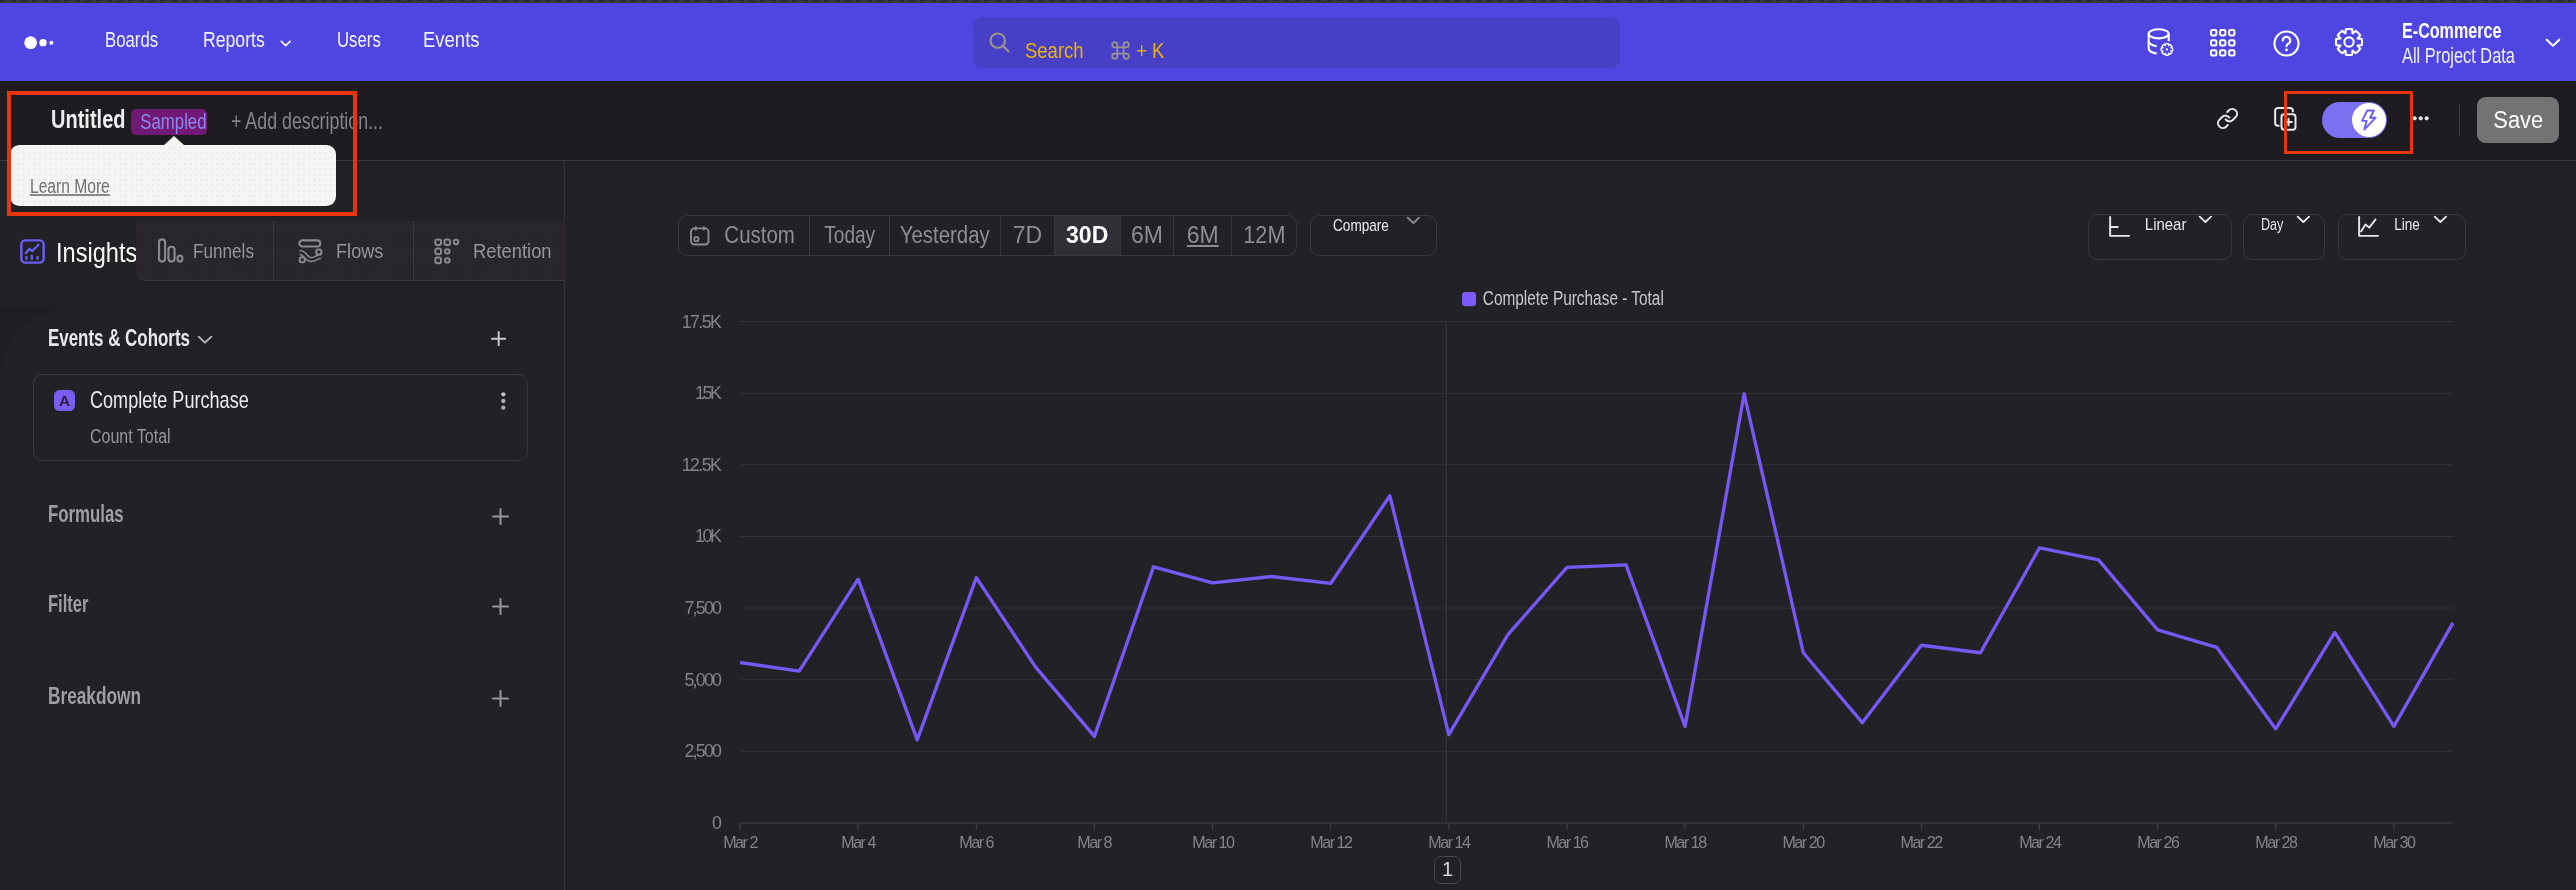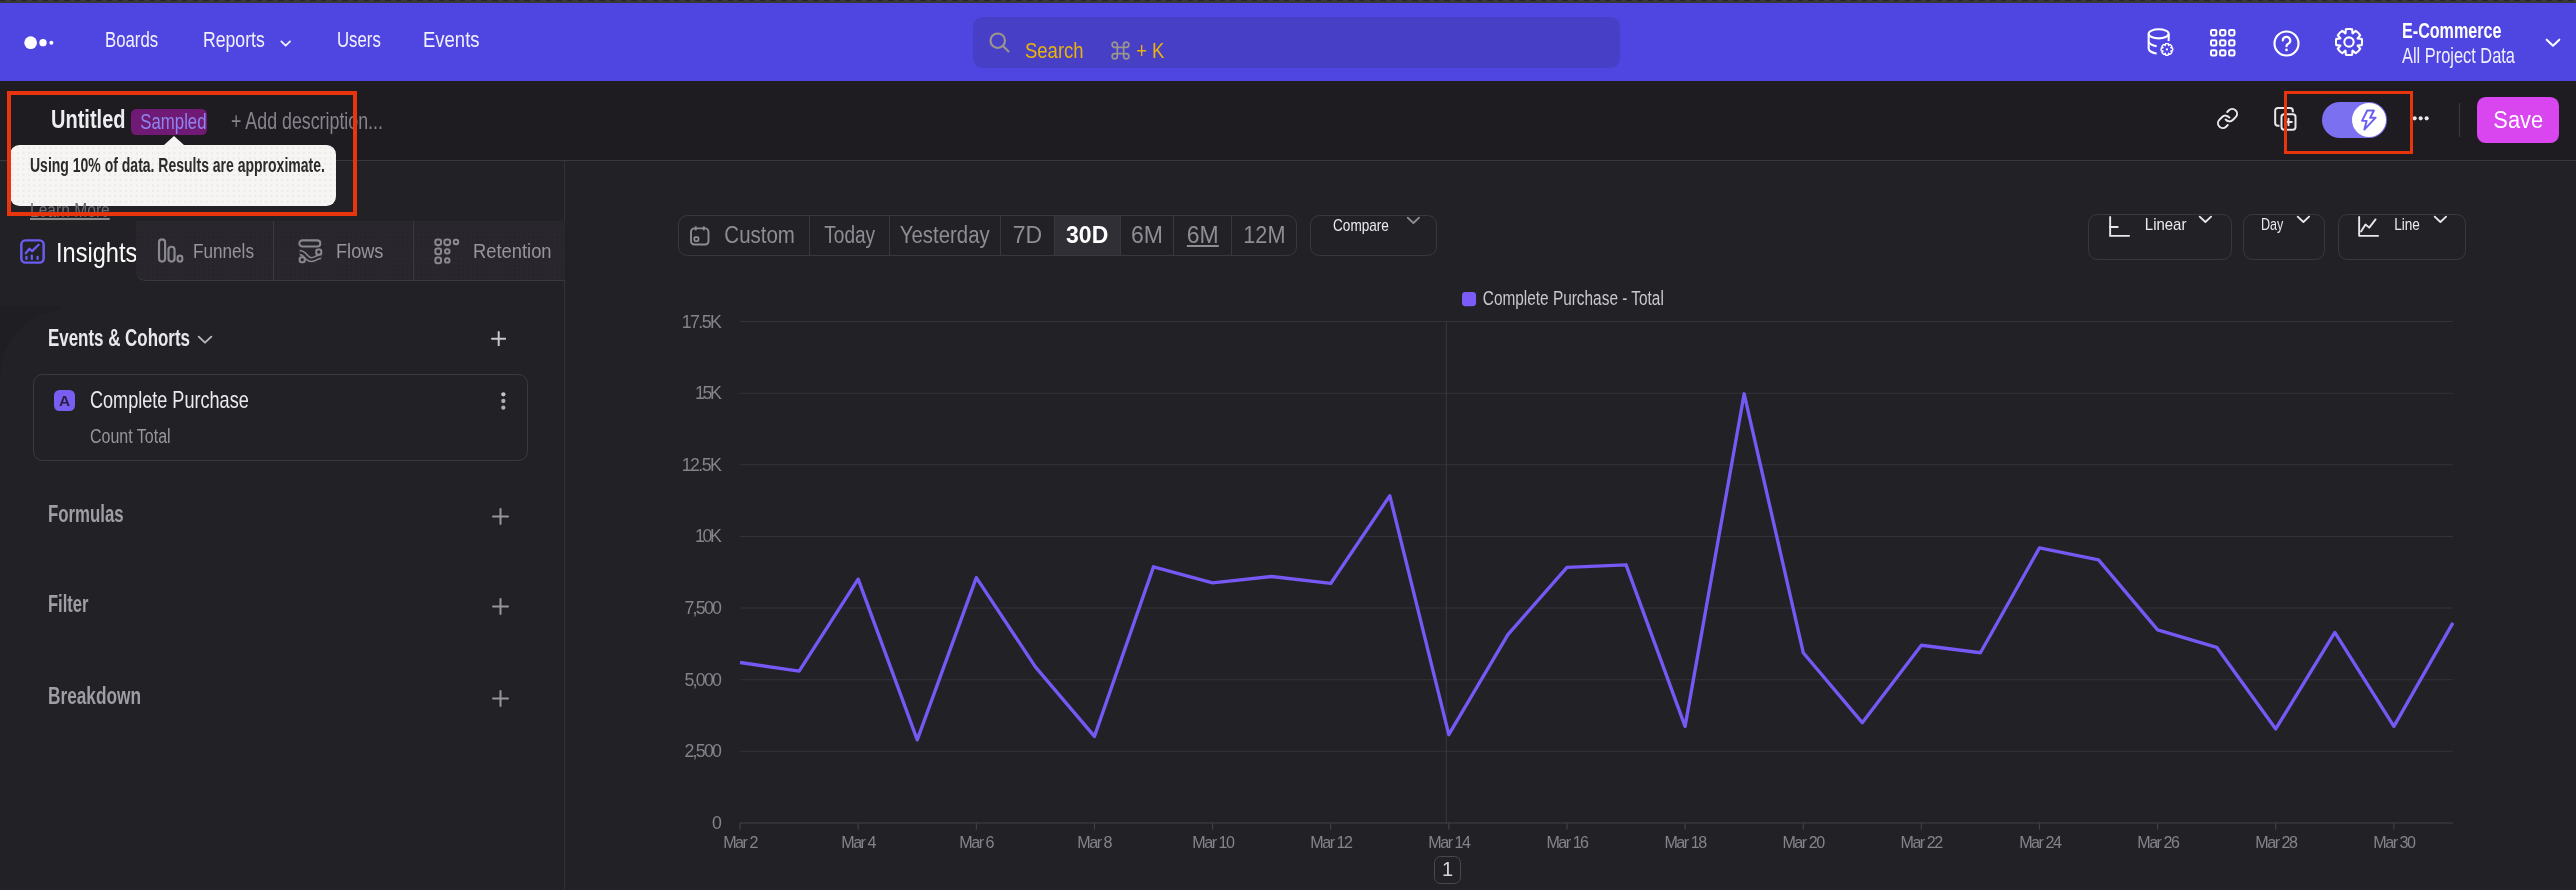--- a/index.html
+++ b/index.html
@@ -14,32 +14,32 @@
   .navlink { position:absolute; top:1.3px; height:78px; line-height:78px; color:#f2f1fb; font-size:21.5px; }
   #search { position:absolute; left:973px; top:17px; width:647px; height:51px; background:#483fc7; border-radius:9.4px; }
   #search .ph { position:absolute; left:52px; top:8px; height:51px; line-height:51px; color:#eab308; font-size:22px; }
   .navico { position:absolute; }
 
   #toolbar { left:0; top:81px; width:2576px; height:80px; background:#1e1c21; border-bottom:1.3px solid #3a383e; }
   #title { left:51px; top:104px; font-size:26px; font-weight:bold; color:#ededf0; z-index:1;}
   #sampled { left:131px; top:109px; width:76px; height:26px; background:#701a75; border-radius:5.4px;
      color:#8d86ee; font-size:21.5px; text-align:center; line-height:26px; z-index:1;}
   #adddesc { left:231px; top:107px; font-size:24px; color:#85838c; z-index:1;}
-  #savebtn { left:2477px; top:97px; width:82px; height:46px; background:#d946ef; border-radius:8.7px;
+  #savebtn { left:2477px; top:97px; width:82px; height:46px; background:#737373; border-radius:8.7px;
      color:#ffffff; font-size:23px; text-align:center; line-height:46px; }
   #tbdivider { left:2459px; top:103px; width:1.3px; height:34px; background:#3a3840; }
   #toggle { left:2322px; top:102px; width:65px; height:36px; background:#7b71f0; border-radius:18px; }
   #toggle .knob { position:absolute; left:30px; top:0.7px; width:34px; height:34px; border-radius:50%; background:#ffffff; }
 
   #tooltip { left:10px; top:145px; width:326px; height:61px; background:#f6f5f3; border-radius:9.4px; z-index:5;
      background-image: radial-gradient(circle, rgba(60,60,70,0.07) 0.8px, transparent 0.9px); background-size:5.4px 5.4px; }
   #tooltip .caret { position:absolute; left:154px; top:-8.7px; width:0; height:0;
      border-left:10.7px solid transparent; border-right:10.7px solid transparent; border-bottom:9.4px solid #f6f5f3; }
   #tooltip .l1 { position:absolute; left:19.5px; top:9.4px; font-size:20px; font-weight:bold; color:#2b2b2b; white-space:nowrap; }
-  #tooltip .l2 { position:absolute; left:19.5px; top:29.5px; font-size:20px; color:#6f6f6f;margin-top:24px; }
+  #tooltip .l2 { position:absolute; left:19.5px; top:29.5px; font-size:20px; color:#6f6f6f; }
   #tooltip .l2 u { text-decoration-color:#8a8a8a; }
 
   #red1 { left:6.7px; top:91px; width:350px; height:125px; border:4.7px solid #e8350e; z-index:9; }
   #red2 { left:2284px; top:91px; width:129px; height:63px; border:3.4px solid #e8350e; z-index:9; }
 
   #sbdivider { left:564px; top:161px; width:1.3px; height:729px; background:#343238; }
   .tab { position:absolute; top:221px; height:60px; background-color:#29272d; border-bottom:1.3px solid #3a3840;
      background-image: radial-gradient(circle, rgba(16,15,18,0.38) 0.7px, transparent 0.7px); background-size:4.7px 4.7px; }
   .tab .lbl { position:absolute; top:0; height:59px; line-height:59px; font-size:21px; color:#97959c; }
   .sechdr { position:absolute; font-size:23px; font-weight:bold; color:#a09ea5; }
@@ -159,21 +159,20 @@
   <svg class="abs" style="left:2412px; top:115px;" width="20" height="6.7" viewBox="0 0 30 10">
     <circle cx="4" cy="5" r="3.1" fill="#e9e8ea"></circle>
       <circle cx="13" cy="5" r="3.1" fill="#e9e8ea"></circle>
       <circle cx="22" cy="5" r="3.1" fill="#e9e8ea"></circle>
   </svg>
   <div id="tbdivider" class="abs"></div>
   <div id="savebtn" class="abs"><span class="sx" style="transform:scaleX(0.95); transform-origin:50% 50%;">Save</span></div>
 
   <div id="tooltip" class="abs">
     <div class="caret"></div>
-    <div class="l1"><span class="sx" style="transform:scaleX(0.70);">Using 10% of data. Results are approximate.</span></div>
     <div class="l2"><span class="sx" style="transform:scaleX(0.78);"><u>Learn More</u></span></div>
   </div>
 
   <div id="red1" class="abs"></div>
   <div id="red2" class="abs"></div>
 
   <div id="sbdivider" class="abs"></div>
   <div class="abs" style="left:0; top:306px; width:60px; height:70px; background: radial-gradient(circle 67px at 67px 70px, rgba(0,0,0,0) 66px, #1f1e23 67px);"></div>
 
   <svg class="abs" style="left:20px; top:239px;" width="25" height="25" viewBox="0 0 37 37">

